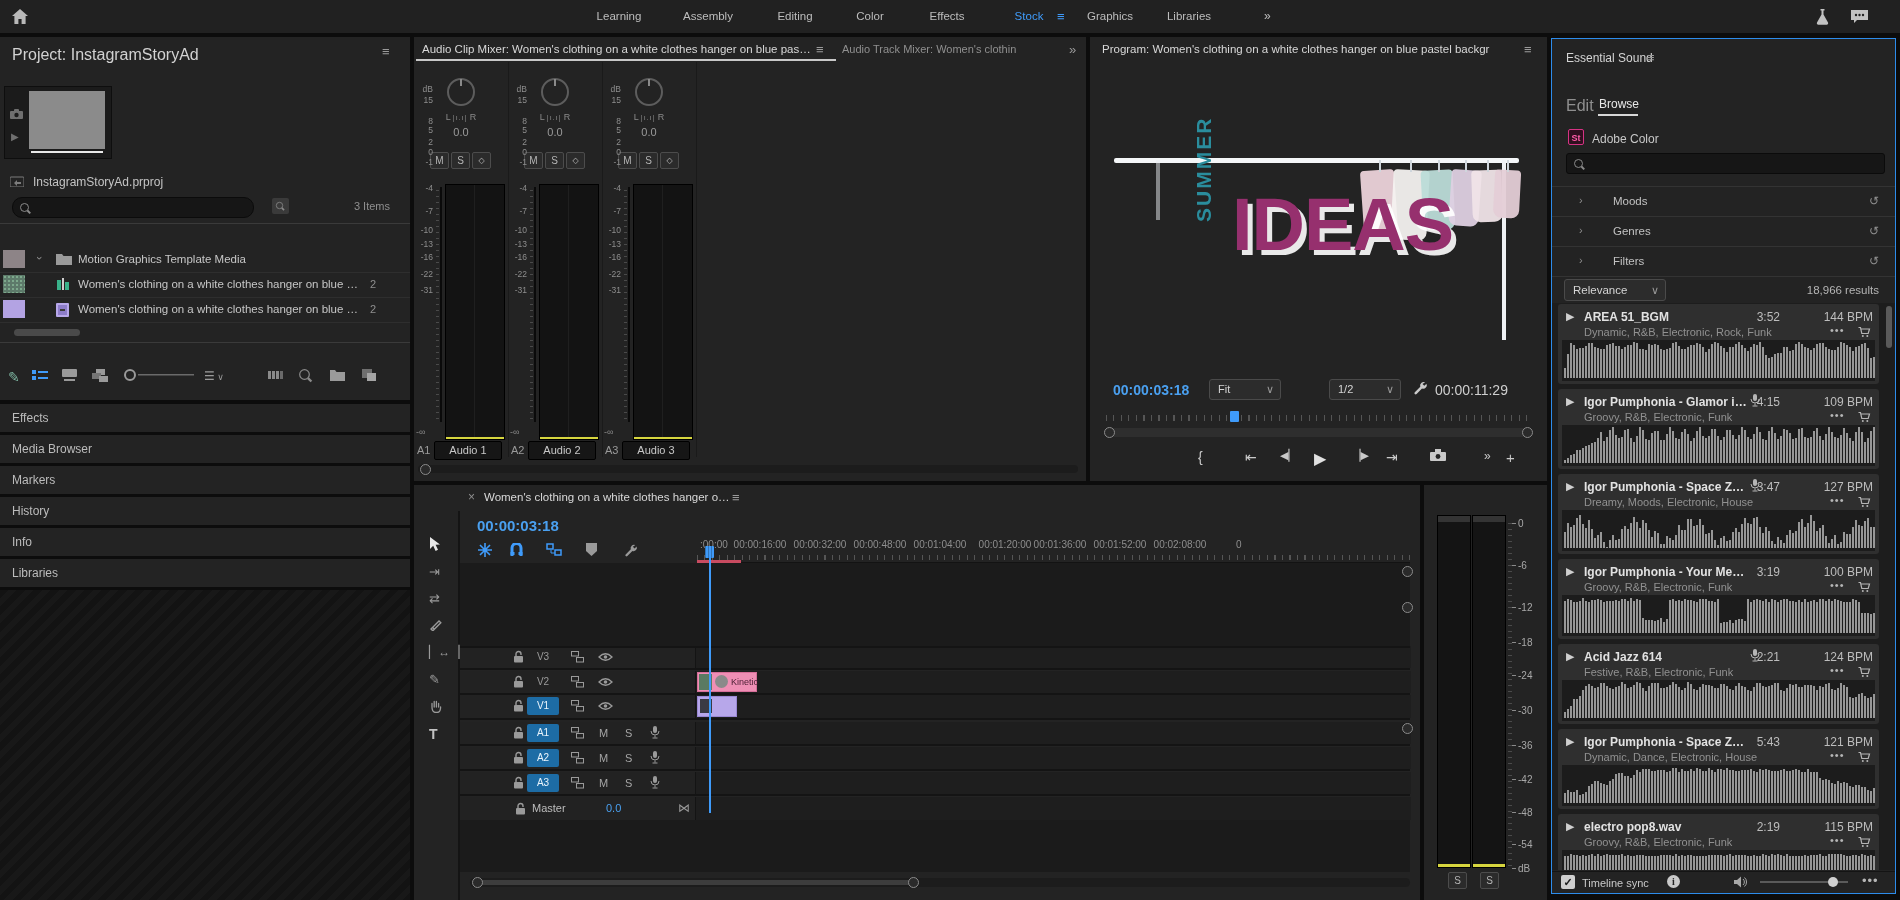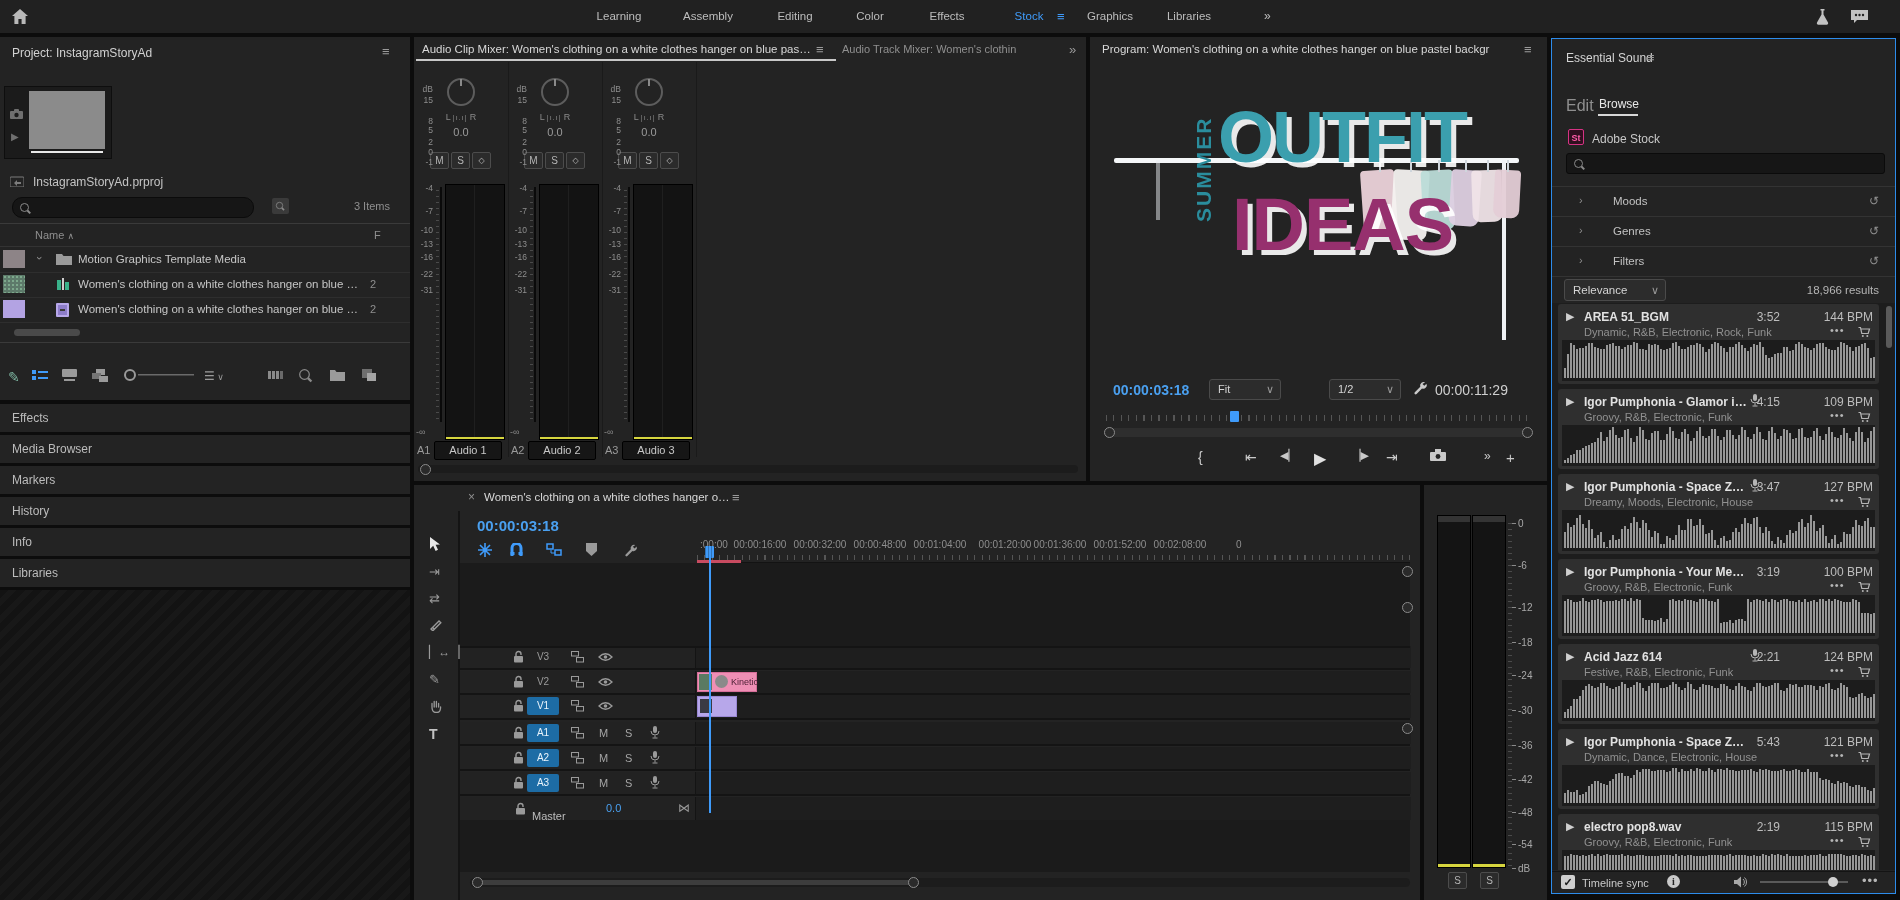--- a/index.html
+++ b/index.html
@@ -62,21 +62,21 @@
       <svg width="19" height="15" viewBox="0 0 19 15">
           <path d="M1 1 h17 v10 h-11 l-3 3 v-3 H1 Z" fill="#c2c2c2"></path>
           <circle cx="6" cy="6" r="1.2" fill="#212121"></circle>
           <circle cx="9.5" cy="6" r="1.2" fill="#212121"></circle>
           <circle cx="13" cy="6" r="1.2" fill="#212121"></circle>
         </svg>
     </div>
   </div>
 
   <div class="panel" style="left:0;top:37px;width:410px;height:363px;">
-    <div class="abs bright ellip" style="left:12px;top:9px;width:330px;font-size:12px;color:#d2d2d2;">Project: InstagramStoryAd</div>
+    <div class="abs bright ellip" style="left:12px;top:9px;width:330px;font-size:16px;color:#d2d2d2;">Project: InstagramStoryAd</div>
     <div class="abs hamb" style="left:382px;top:7px;">≡</div>
 
     <div class="abs" style="left:4px;top:49px;width:106px;height:71px;background:#1b1b1b;border:1px solid #0e0e0e;">
       <div class="abs" style="left:5px;top:22px;">
         <svg width="13" height="10" viewBox="0 0 13 10">
             <rect x="0" y="2" width="13" height="8" rx="1" fill="#6f6f6f"></rect>
             <rect x="4" y="0" width="5" height="3" rx="1" fill="#6f6f6f"></rect>
             <circle cx="6.5" cy="6" r="2.2" fill="#1b1b1b"></circle>
           </svg>
       </div>
@@ -95,24 +95,20 @@
 
     <div class="abs searchbox" style="left:12px;top:160px;width:240px;height:19px;">
       <span class="mag abs" style="left:7px;top:4px;"></span>
     </div>
     <div class="abs" style="left:272px;top:161px;width:17px;height:16px;background:#3a3a3a;border-radius:2px;">
       <span class="mag" style="margin:3px 0 0 3px;transform:scale(.8);"></span>
     </div>
     <div class="abs dim" style="left:300px;top:163px;width:100px;text-align:right;padding-right:10px;box-sizing:border-box;">3 Items</div>
 
     <div class="abs" style="left:0;top:186px;width:410px;height:118px;border-top:1px solid #3a3a3a;border-bottom:1px solid #3a3a3a;">
-      <div class="abs" style="left:0;top:0;width:410px;height:22px;border-bottom:1px solid #333;">
-        <span class="abs dim" style="left:35px;top:5px;"><span>Name</span> <span style="font-size:9px;">∧</span></span>
-        <span class="abs dim" style="left:374px;top:5px;">F</span>
-      </div>
       <div id="proj-rows">
           <div class="abs" style="left:0;top:23px;width:410px;height:25px;border-bottom:1px solid #2e2e2e;">
       <div class="abs" style="left:3px;top:3px;width:22px;height:18px;background:#8d8487;"></div>
       <div class="abs dim" style="left:38px;top:5px;transform:rotate(90deg);">›</div>
       <div class="abs" style="left:56px;top:6px;">
               <svg width="16" height="12" viewBox="0 0 16 12">
                 <path d="M0 1 h6 l1.5 2 H16 v9 H0 Z" fill="#9a9a9a"></path>
               </svg>
             </div>
       <div class="abs ellip" style="left:78px;top:6px;width:285px;color:#c6c6c6;font-size:11.5px;">Motion Graphics Template Media</div>
@@ -342,22 +338,20 @@
     <div class="abs" style="left:334px;top:64px;width:1.5px;height:12px;background:#cfd6dc;"></div>
           <div class="abs" style="left:346px;top:74px;width:30px;height:56px;background:#ded0e2;border-radius:4px 4px 8px 8px;transform:rotate(4deg);opacity:.95;"></div>
     <div class="abs" style="left:361px;top:64px;width:1.5px;height:12px;background:#cfd6dc;"></div>
           <div class="abs" style="left:368px;top:74px;width:30px;height:52px;background:#f0e4e8;border-radius:4px 4px 8px 8px;transform:rotate(-2deg);opacity:.95;"></div>
     <div class="abs" style="left:383px;top:64px;width:1.5px;height:12px;background:#cfd6dc;"></div>
           <div class="abs" style="left:390px;top:74px;width:26px;height:48px;background:#e4cdd6;border-radius:4px 4px 8px 8px;transform:rotate(3deg);opacity:.95;"></div>
     <div class="abs" style="left:403px;top:64px;width:1.5px;height:12px;background:#cfd6dc;"></div>
         </div>
       <div class="abs" style="left:88px;top:18px;width:26px;height:108px;writing-mode:vertical-rl;transform:rotate(180deg);
                   font-weight:bold;font-size:21px;letter-spacing:2px;color:#2a8d9d;">SUMMER</div>
-      <div class="abs" style="left:114px;top:0px;font-weight:bold;font-size:72px;letter-spacing:-2px;color:#3b9fae;
-                  text-shadow:5px 5px 0 rgba(255,255,255,.9);font-stretch:condensed;">OUTFIT</div>
       <div class="abs" style="left:128px;top:86px;font-weight:bold;font-size:74px;letter-spacing:-1px;color:#96306e;
                   text-shadow:5px 5px 0 rgba(255,255,255,.9);">IDEAS</div>
     </div>
 
     <div class="abs blue" style="left:23px;top:345px;font-size:14px;font-weight:bold;color:#4aa0f0;">00:00:03:18</div>
     <div class="abs ddbox" style="left:119px;top:342px;width:70px;height:19px;line-height:19px;">
       <span style="padding-left:8px;">Fit</span><span style="float:right;padding-right:6px;color:#9a9a9a;">∨</span>
     </div>
     <div class="abs ddbox" style="left:239px;top:342px;width:70px;height:19px;line-height:19px;">
       <span style="padding-left:8px;">1/2</span><span style="float:right;padding-right:6px;color:#9a9a9a;">∨</span>
@@ -613,21 +607,21 @@
           </div>
       <div class="abs" style="left:235px;top:0;width:715px;height:100%;background:#1e1e1e;border-left:1px solid #141414;"></div>
     </div>
         <div class="trkrow" style="top:312px;height:23px;">
       <div class="abs" style="left:55px;top:5px;">
             <svg width="11" height="13" viewBox="0 0 11 13">
               <rect x="1" y="6" width="9" height="6.5" rx="1" fill="#9a9a9a"></rect>
               <path d="M3 6 V4 a2.5 2.5 0 0 1 5 0 l0 1" fill="none" stroke="#9a9a9a" stroke-width="1.4"></path>
             </svg>
           </div>
-      <div class="abs" style="left:72px;top:13px;color:#bdbdbd;">Master</div>
+      <div class="abs" style="left:72px;top:5px;color:#bdbdbd;">Master</div>
       <div class="abs" style="left:146px;top:5px;color:#4aa0f0;">0.0</div>
       <div class="abs" style="left:218px;top:4px;color:#9a9a9a;font-size:12px;">⋈</div>
       <div class="abs" style="left:235px;top:0;width:715px;height:100%;background:#1e1e1e;border-left:1px solid #141414;"></div>
     </div>
         <div class="abs" style="left:46px;top:78px;width:950px;height:83px;background:#1b1b1b;border-bottom:2px solid #141414;"></div>
         <div class="abs" style="left:46px;top:335px;width:950px;height:52px;background:#1b1b1b;"></div>
       </div>
 
     <div class="abs" style="left:283px;top:187px;width:60px;height:20px;background:#ef8fb5;border:1px solid #d66f99;box-sizing:border-box;">
       <div class="abs" style="left:1px;top:1px;width:13px;height:16px;background:#5a7a62;"></div>
@@ -692,21 +686,21 @@
   <div class="panel" style="left:1551px;top:38px;width:345px;height:856px;border:1px solid #2d8ceb;box-sizing:border-box;">
     <div class="abs bright" style="left:14px;top:12px;font-size:12px;color:#d5d5d5;">Essential Sound</div>
     <div class="abs hamb" style="left:95px;top:11px;">≡</div>
 
     <div class="abs dim" style="left:14px;top:58px;font-size:16px;">Edit</div>
     <div class="abs bright" style="left:47px;top:58px;font-size:12px;color:#e8e8e8;">Browse</div>
     <div class="abs" style="left:46px;top:75px;width:40px;height:2px;background:#d8d8d8;"></div>
 
     <div class="abs" style="left:16px;top:90px;width:16px;height:16px;background:#30101f;border:1.5px solid #d63384;border-radius:2px;
                 color:#ff5ca8;font-size:9px;font-weight:bold;text-align:center;line-height:16px;box-sizing:border-box;">St</div>
-    <div class="abs" style="left:40px;top:93px;color:#c8c8c8;font-size:12px;">Adobe Stock</div>
+    <div class="abs" style="left:40px;top:93px;color:#c8c8c8;font-size:12px;">Adobe Color</div>
 
     <div class="abs searchbox" style="left:14px;top:114px;width:317px;height:19px;border-radius:3px;">
       <span class="mag abs" style="left:7px;top:4px;"></span>
     </div>
 
     <div id="es-sections">
         <div class="abs" style="left:0;top:147px;width:343px;height:29px;border-top:1px solid #333;">
       <span class="abs dim" style="left:27px;top:7px;">›</span>
       <span class="abs" style="left:61px;top:8px;color:#c2c2c2;font-size:11.5px;">Moods</span>
       <span class="abs dim" style="left:317px;top:7px;font-size:12px;">↺</span>

